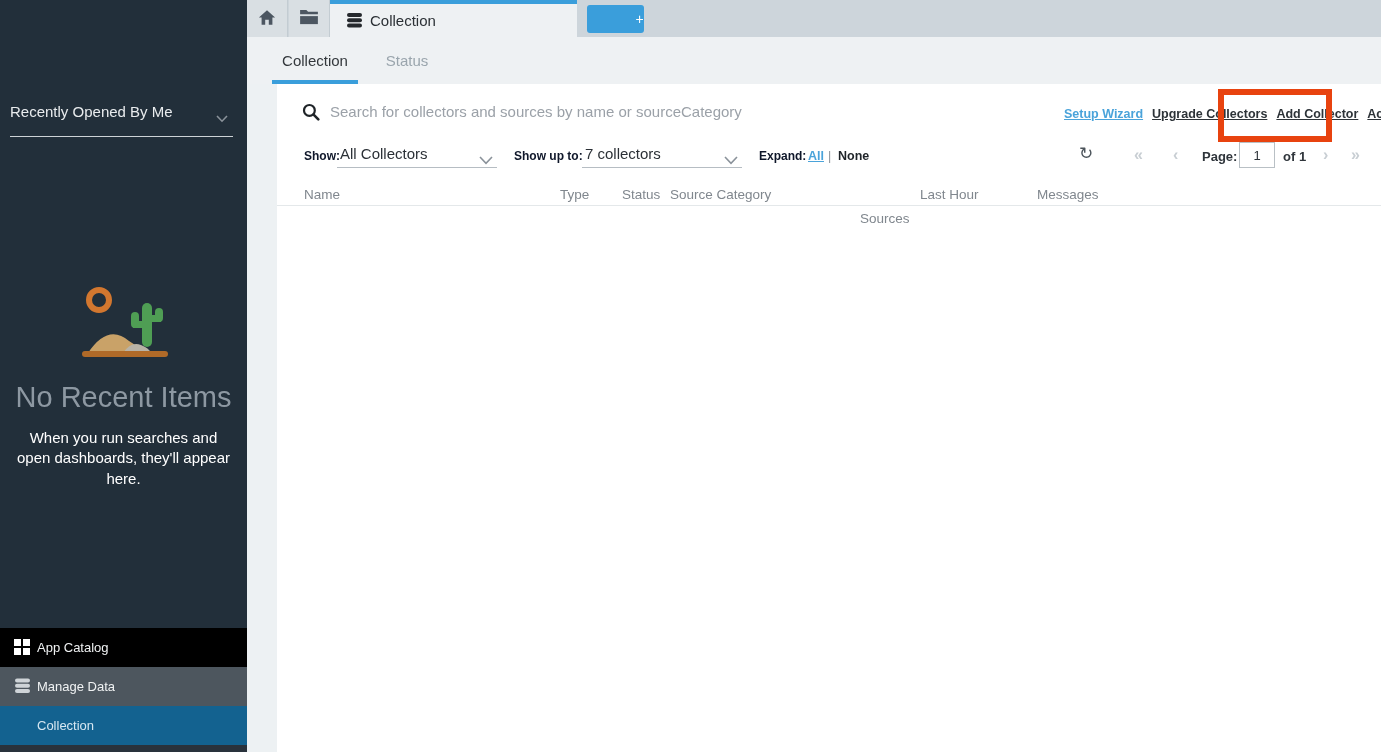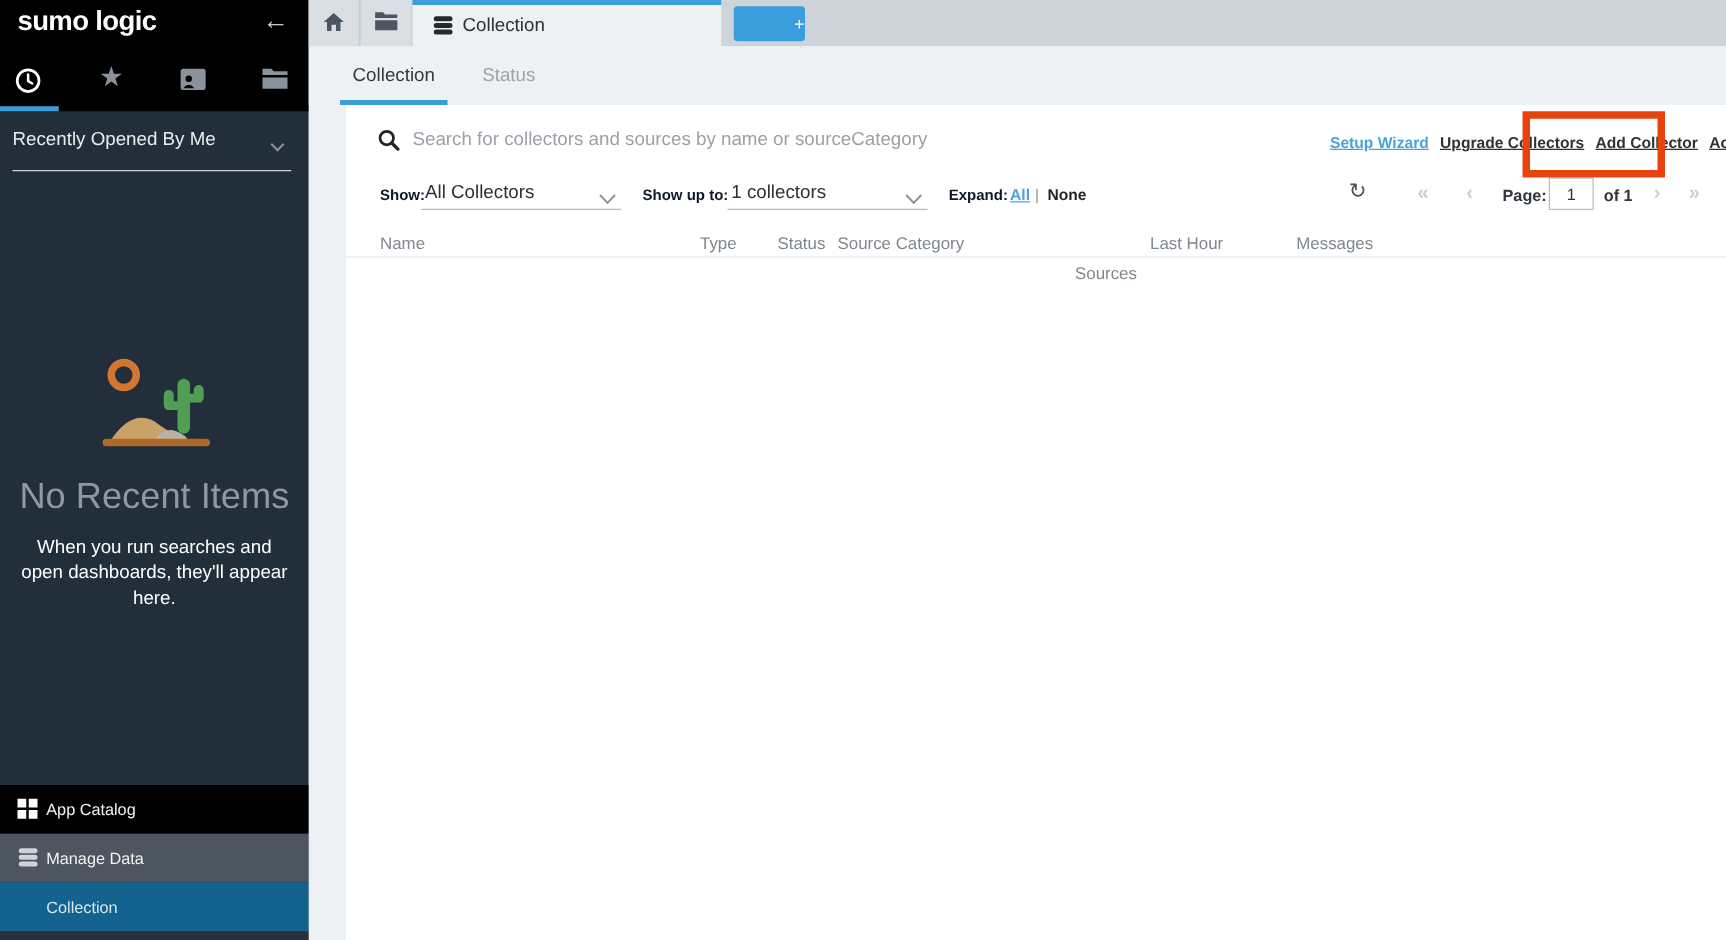--- a/index.html
+++ b/index.html
@@ -88,46 +88,20 @@
 
   
   .annotation-rect { position:absolute; left:1218px; top:89px; width:114px; height:53px; border:6px solid #e8430f; z-index:50; pointer-events:none; }
 </style>
 </head>
 <body>
 
 <div id="page">
 
   <div id="sidebar">
-    <div class="logo-bar">
-      <div class="logo">sumo logic</div>
-      <div class="back-arrow">←</div>
-
-      <div class="rail-icon" style="left:10px;">
-        <svg width="21" height="21" viewBox="0 0 21 21">
-            <circle cx="10.5" cy="10.5" r="8.7" fill="none" stroke="#ffffff" stroke-width="2.2"></circle>
-            <path d="M10.5 5.6 V10.8 L13.8 12.8" fill="none" stroke="#ffffff" stroke-width="2" stroke-linecap="round"></path>
-          </svg>
-      </div>
-      <div class="rail-icon rail-star" style="left:77px; top:51px;">★</div>
-      <div class="rail-icon" style="left:142px;">
-        <svg width="21" height="19" viewBox="0 0 21 19">
-            <rect x="0.5" y="1" width="20" height="17" rx="2" fill="#8a939c"></rect>
-            <circle cx="7" cy="9" r="2.6" fill="#000"></circle>
-            <path d="M2.5 16.5 q4.5 -5.5 9 0 z" fill="#000"></path>
-          </svg>
-      </div>
-      <div class="rail-icon" style="left:208px;">
-        <svg width="22" height="18" viewBox="0 0 22 18">
-            <path d="M1 1 h7 l2 2 h11 v3 H1 z" fill="#8a939c"></path>
-            <path d="M1 8 h20 v9 H1 z" fill="#8a939c"></path>
-          </svg>
-      </div>
-      <div class="rail-indicator"></div>
-    </div>
 
     <div class="section-header">
       <span class="lbl">Recently Opened By Me</span>
       <span class="chev">
         <svg width="12" height="8" viewBox="0 0 12 8">
             <path d="M1 1 L6 6.2 L11 1" fill="none" stroke="#8a929a" stroke-width="1.6"></path>
           </svg>
       </span>
       <span class="rule"></span>
     </div>
@@ -234,21 +208,21 @@
         <span class="dval">All Collectors</span>
         <span class="dchev">
           <svg width="14" height="9" viewBox="0 0 14 9">
               <path d="M1 1 L7 7.3 L13 1" fill="none" stroke="#8a929a" stroke-width="1.6"></path>
             </svg>
         </span>
       </div>
 
       <span class="flabel" style="left:237px;">Show up to:</span>
       <div class="dropdown" style="left:305px;">
-        <span class="dval">1 collectors</span>
+        <span class="dval">7 collectors</span>
         <span class="dchev">
           <svg width="14" height="9" viewBox="0 0 14 9">
               <path d="M1 1 L7 7.3 L13 1" fill="none" stroke="#8a929a" stroke-width="1.6"></path>
             </svg>
         </span>
       </div>
 
       <span class="flabel" style="left:482px;">Expand:</span>
       <span class="expand-all">All</span>
       <span class="expand-pipe">|</span>

